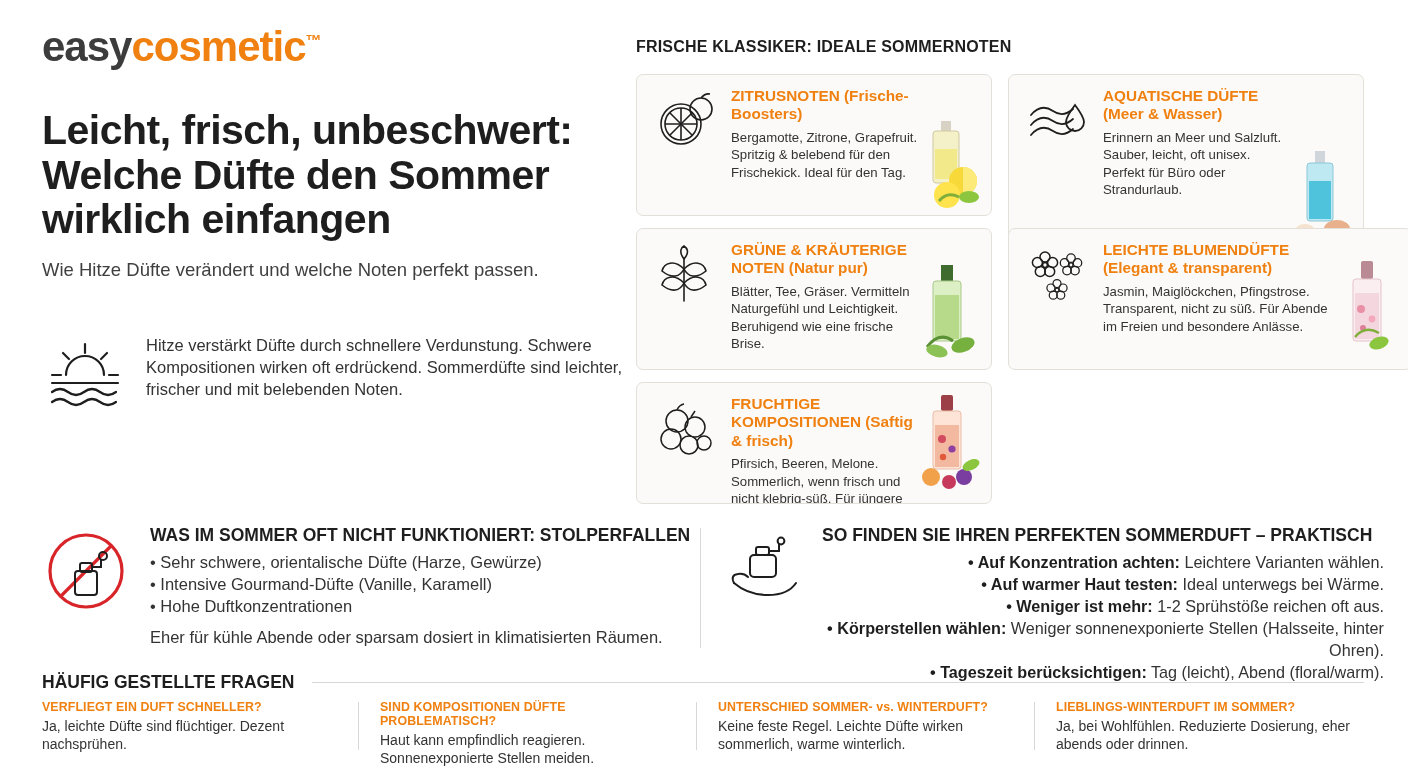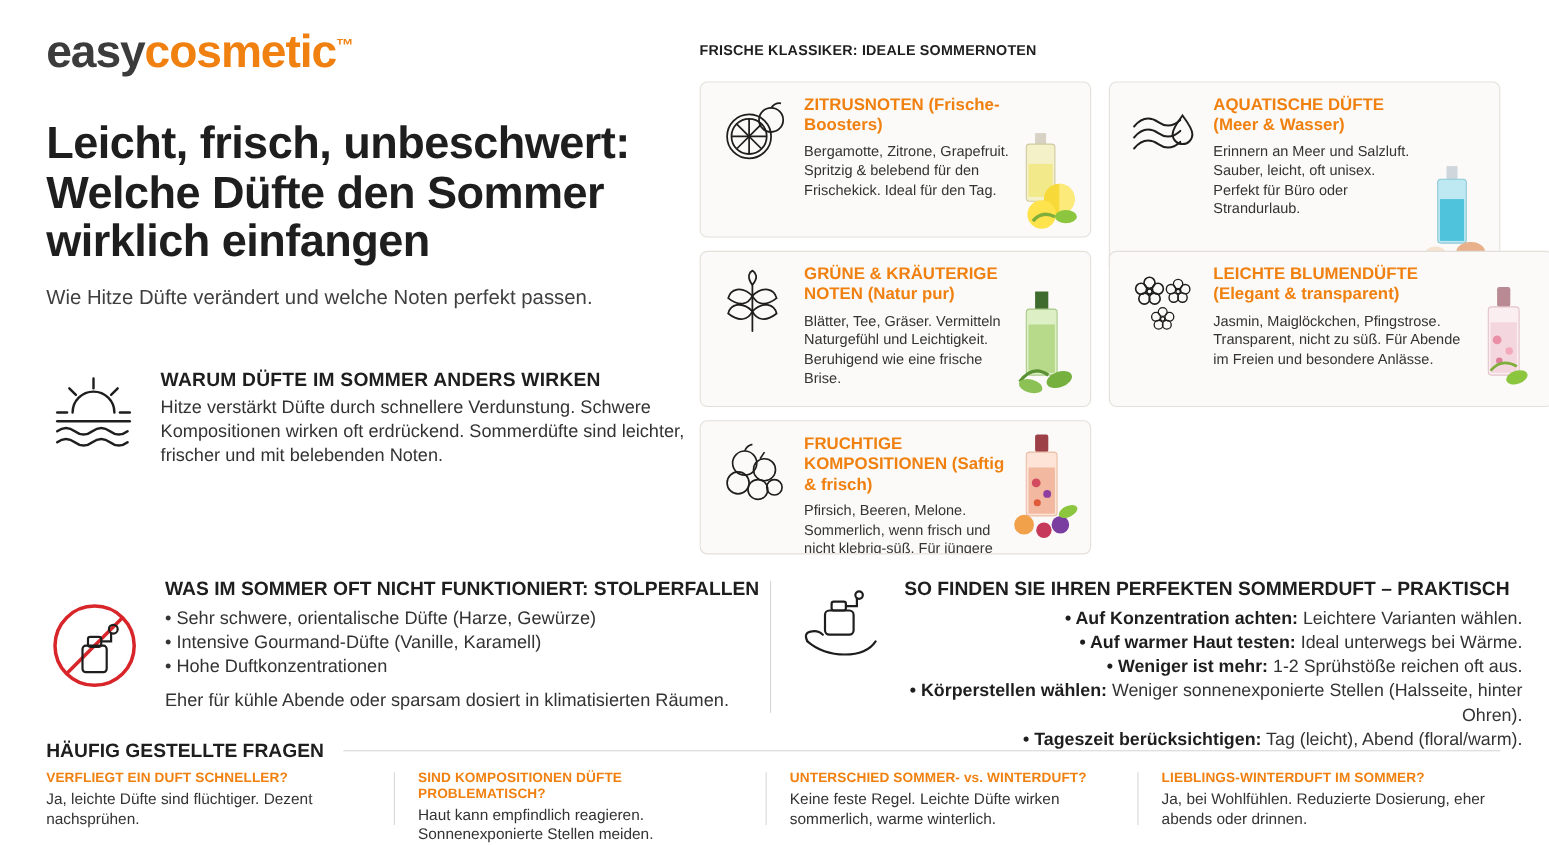--- a/index.html
+++ b/index.html
@@ -36,21 +36,21 @@
   
   .why { position: absolute; left: 42px; top: 335px; width: 600px; display: flex; gap: 18px; }
   .why-icon { width: 86px; flex: none; padding-top: 4px; }
   .why-text h3 {
     margin: 0 0 4px 0; font-size: 17.5px; font-weight: 700; color: #1e1e1e;
     letter-spacing: 0.2px;
   }
   .why-text p { margin: 0; font-size: 16.5px; line-height: 1.32; color: #333; }
 
   
-  .pitfalls { position: absolute; left: 42px; top: 525px; width: 650px; display: flex; gap: 18px; align-items: center; }
+  .pitfalls { position: absolute; left: 42px; top: 525px; width: 650px; display: flex; gap: 18px; }
   .pit-icon { width: 90px; flex: none; padding-top: 2px; }
   .pit-text h3 { margin: 0 0 6px 0; font-size: 17.5px; font-weight: 700; color: #1e1e1e; }
   .pit-text ul { margin: 0; padding: 0; list-style: none; }
   .pit-text ul li { font-size: 16.5px; line-height: 1.33; color: #333; }
   .pit-note { margin-top: 10px; font-size: 16.5px; color: #333; }
 
   .v-divider {
     position: absolute; left: 700px; top: 528px; width: 1px; height: 120px;
     background: #d8d8d8;
   }
@@ -59,21 +59,21 @@
   .practical { position: absolute; left: 724px; top: 525px; width: 660px; display: flex; gap: 14px; }
   .prac-icon { width: 84px; flex: none; padding-top: 6px; }
   .prac-text h3 { margin: 0 0 5px 0; font-size: 17.5px; font-weight: 700; color: #1e1e1e; }
   .prac-text ul { margin: 0; padding: 0; list-style: none; }
   .prac-text ul li { font-size: 16.2px; line-height: 1.36; color: #333; text-align: right; }
   .prac-text ul li b { font-weight: 700; color: #1e1e1e; }
 
   
   .sec-title {
     position: absolute; left: 636px; top: 38px;
-    font-size: 13px; font-weight: 700; color: #1e1e1e; letter-spacing: 0.2px;
+    font-size: 16px; font-weight: 700; color: #1e1e1e; letter-spacing: 0.2px;
   }
   .card {
     position: absolute;
     background: #fbfaf8;
     border: 1px solid #e3e0da;
     border-radius: 7px;
     overflow: hidden;
   }
   .card-inner { display: flex; padding: 12px 10px 12px 14px; height: 100%; }
   .card-icon { width: 74px; flex: none; padding-top: 4px; }
@@ -121,21 +121,20 @@
           <line x1="65" y1="14" x2="59" y2="20"></line>
           <line x1="10" y1="36" x2="19" y2="36"></line>
           <line x1="67" y1="36" x2="76" y2="36"></line>
           <line x1="10" y1="44" x2="76" y2="44"></line>
           <path d="M10 53 q8 -6 16 0 t16 0 t16 0 t16 0"></path>
           <path d="M10 63 q8 -6 16 0 t16 0 t16 0 t16 0"></path>
         </g>
       </svg>
     </div>
     <div class="why-text">
-      <h3>WARUM DÜFTE IM SOMMER ANDERS WIRKEN</h3>
       <p>Hitze verstärkt Düfte durch schnellere Verdunstung. Schwere Kompositionen wirken oft erdrückend. Sommerdüfte sind leichter, frischer und mit belebenden Noten.</p>
     </div>
   </div>
 
   <div class="pitfalls">
     <div class="pit-icon">
       <svg width="88" height="88" viewBox="0 0 88 88">
         <circle cx="44" cy="44" r="36" fill="none" stroke="#d8252a" stroke-width="3.2"></circle>
         <line x1="18" y1="70" x2="70" y2="18" stroke="#d8252a" stroke-width="3.2"></line>
         <g stroke="#1e1e1e" stroke-width="2" fill="none">

